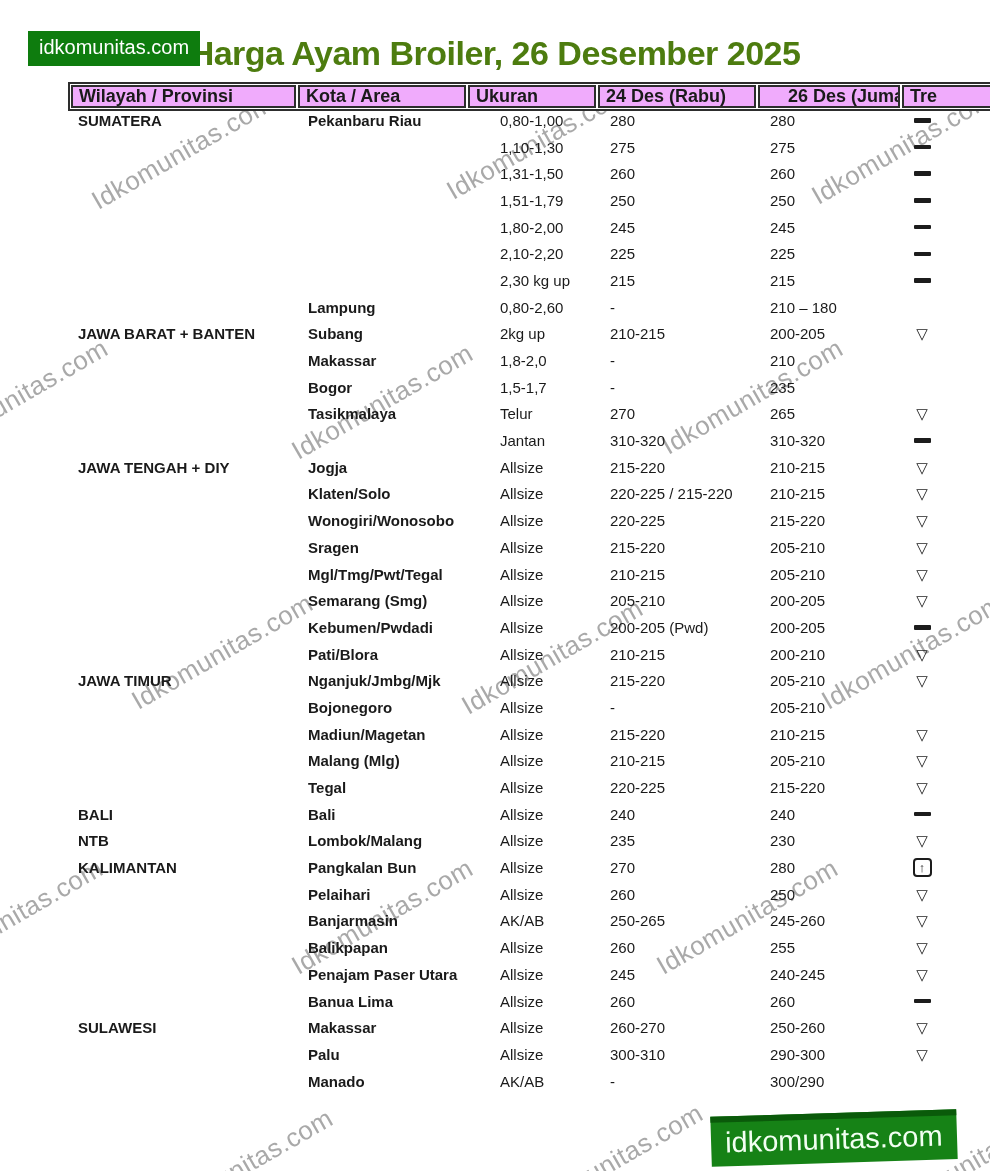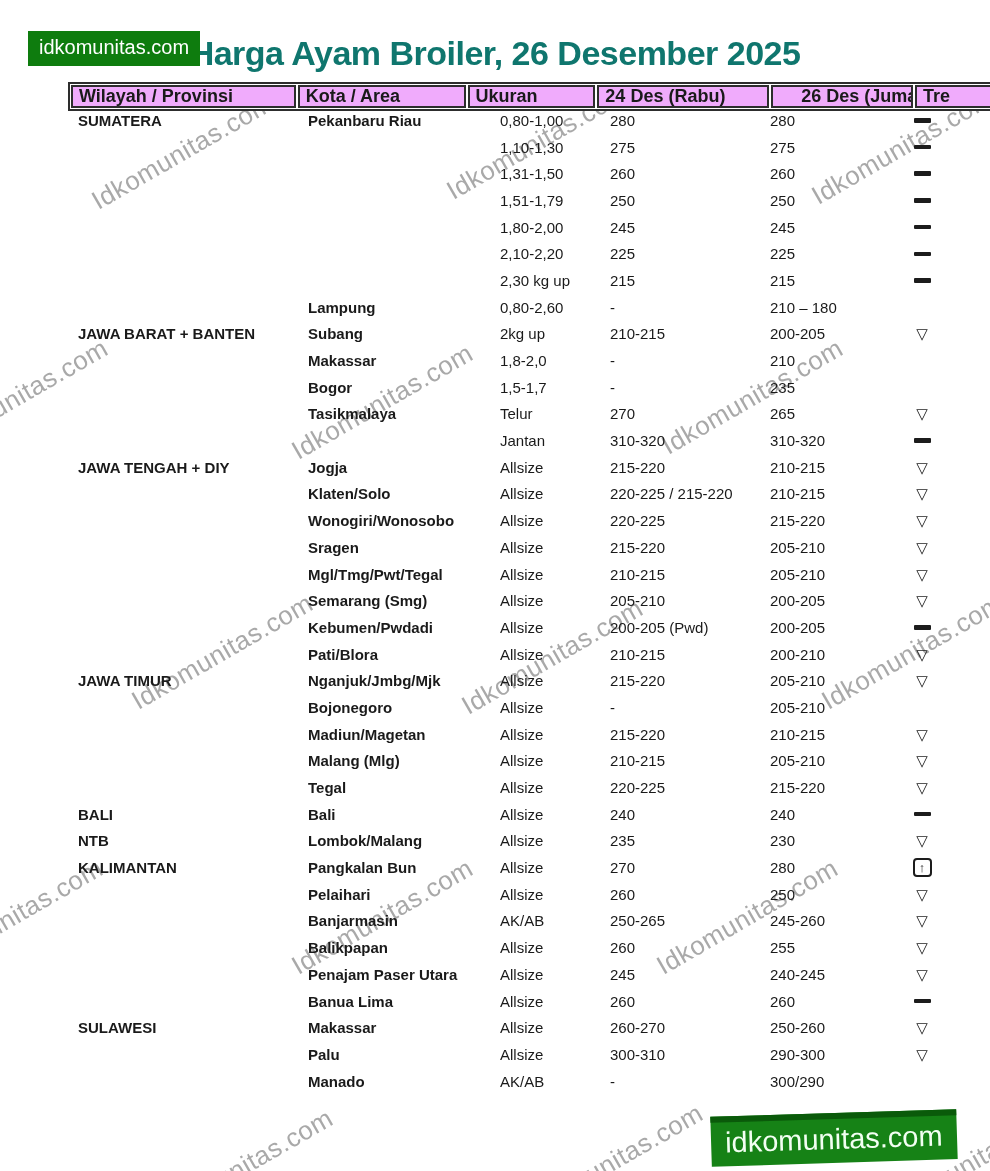--- a/index.html
+++ b/index.html
@@ -9,21 +9,21 @@
   }
   
   .wm-layer{position:absolute;inset:0;z-index:1;pointer-events:none;}
   .wm{
     position:absolute;width:210px;font-size:26px;color:#a9a9a9;
     transform:rotate(-30deg);white-space:nowrap;letter-spacing:.5px;
   }
   
   .title{
     position:absolute;top:34px;left:0;width:100%;text-align:center;z-index:2;
-    font-size:34px;font-weight:bold;letter-spacing:-.5px;margin:0;color:#0f766e;
+    font-size:34px;font-weight:bold;letter-spacing:-.5px;margin:0;color:#4d7c0f;
   }
   
   .badge-top{
     position:absolute;left:28px;top:31px;z-index:3;background:#0e7c0e;color:#ffffff;
     font-size:20px;padding:5px 11px 7px 11px;white-space:nowrap;
   }
   
   .badge-bottom{
     position:absolute;left:711px;top:1113px;z-index:3;background:#168216;color:#f2fff2;
     font-size:29px;padding:4px 14px 7px 14px;transform:rotate(-1.8deg);
@@ -32,21 +32,21 @@
   
   .thead{
     position:absolute;left:68px;top:82px;width:1000px;z-index:2;
     display:flex;gap:2px;border:2px solid #2d2d2d;padding:1px;background:#ffffff;
     box-sizing:border-box;
   }
   .th{
     border:2px solid #2d2d2d;box-sizing:border-box;background:#f0abfc;
     font-weight:bold;font-size:18px;line-height:18px;padding:0 0 1px 6px;white-space:nowrap;overflow:hidden;
   }
-  .th1{width:225px;} .th2{width:168px;} .th3{width:128px;} .th4{width:172px;} .th5{width:142px;padding-left:28px;} .th6{flex:1;min-width:150px;}
+  .th1{width:225px;} .th2{width:168px;} .th3{width:128px;} .th4{width:158px;} .th5{width:142px;padding-left:28px;} .th6{flex:1;min-width:150px;}
   
   .tbody{position:absolute;left:68px;top:107px;width:922px;z-index:2;}
   .row{display:flex;height:26.7px;align-items:center;}
   .cell{box-sizing:border-box;padding-left:10px;white-space:nowrap;overflow:visible;font-size:15px;}
   .c-region{width:230px;font-weight:bold;}
   .c-city{width:192px;font-weight:bold;}
   .c-size{width:110px;}
   .c-d24{width:160px;}
   .c-d26{width:142px;}
   .c-trend{width:40px;padding-left:0;display:flex;justify-content:center;align-items:center;}

